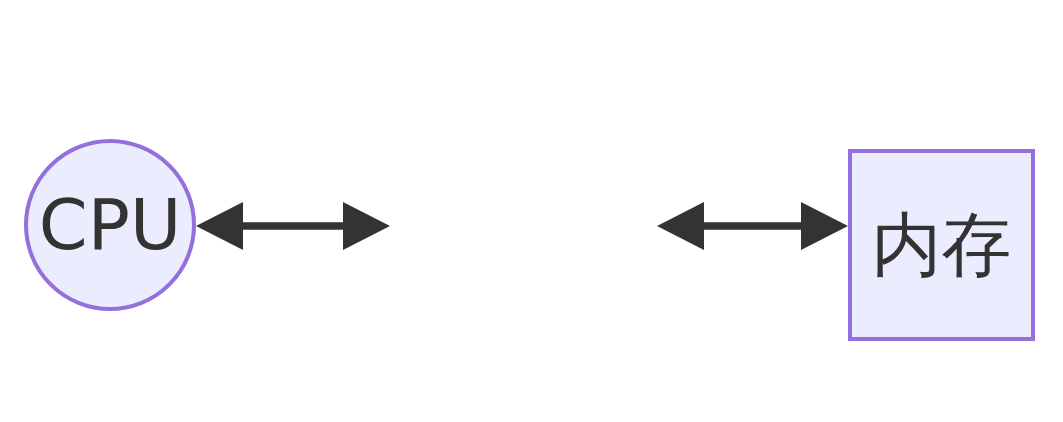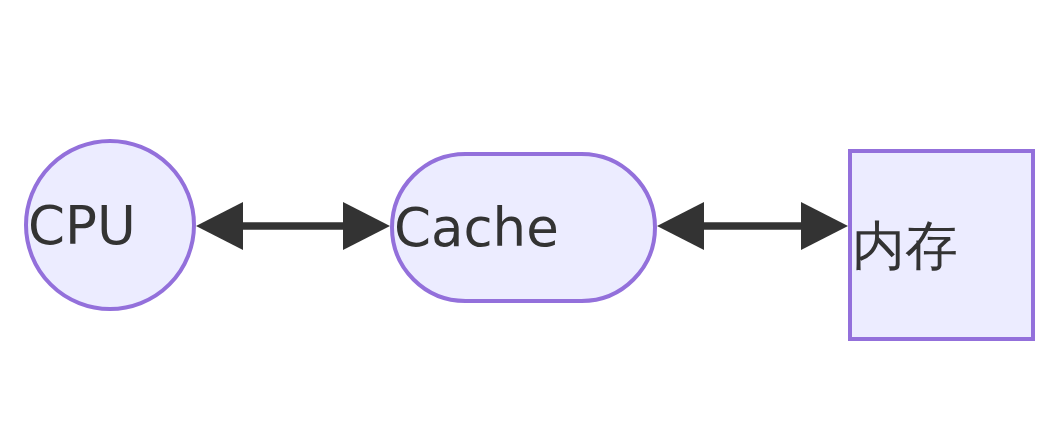--- a/index.html
+++ b/index.html
@@ -32,24 +32,25 @@
     stroke-width: 7.5;
   }
   .edge-head {
     fill: var(--arrow);
     stroke: none;
   }
   .node {
     position: absolute;
     display: flex;
     align-items: center;
+    justify-content: center;
     background: var(--node-fill);
     border: 4px solid var(--node-border);
     color: var(--text);
-    font-size: 53px;
+    font-size: 70px;
     line-height: 1;
     white-space: nowrap;
   }
   .node-cpu {
     left: 24px; top: 139px;
     width: 172px; height: 172px;
     border-radius: 50%;
   }
   .node-cache {
     left: 390px; top: 152px;
@@ -77,21 +78,18 @@
       <line class="edge-line" x1="699" y1="226" x2="806" y2="226"></line>
       <polygon class="edge-head" points="657,226 704,202 704,250"></polygon>
       <polygon class="edge-head" points="848,226 801,202 801,250"></polygon>
     </g>
   </svg>
 
   <div class="node node-cpu">
     <span>CPU</span>
   </div>
 
-  <div class="node node-cache">
-    <span>Cache</span>
-  </div>
 
   <div class="node node-memory">
     <span>内存</span>
   </div>
 
 </div>
 
 </body></html>

